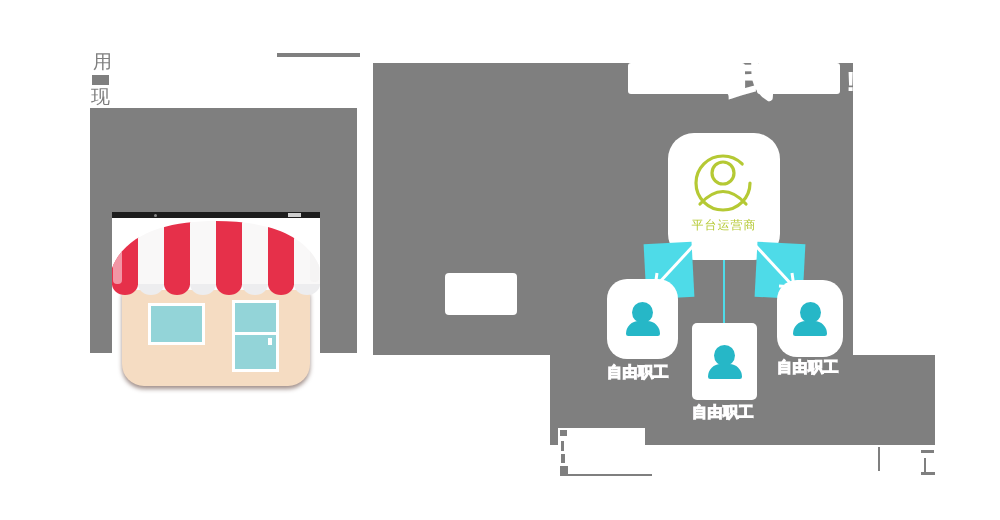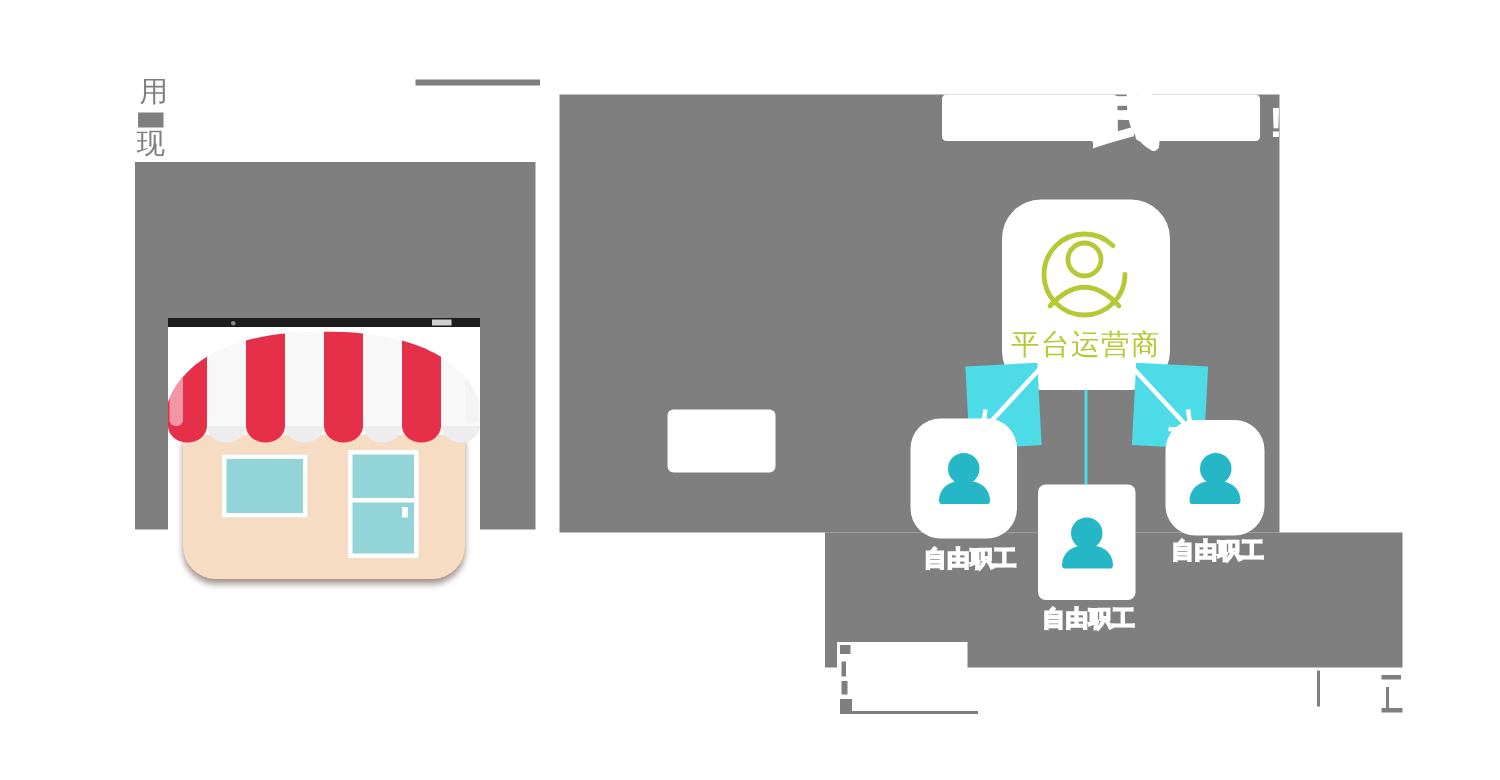--- a/index.html
+++ b/index.html
@@ -38,34 +38,34 @@
   .sf-window{left:36px;top:91px;width:57px;height:42px;background:#93d4d8;
              border:3px solid #fff;box-sizing:border-box;}
   .sf-door{left:120px;top:88px;width:47px;height:72px;background:#fff;}
   .sf-pane-top{left:3px;top:3px;width:41px;height:29px;background:#93d4d8;}
   .sf-pane-bot{left:3px;top:35px;width:41px;height:34px;background:#93d4d8;}
   .sf-handle{left:36px;top:38px;width:4px;height:7px;background:#fff;}
   
   .card{background:#fff;}
   .card-platform{left:668px;top:133px;width:112px;height:127px;border-radius:26px;}
   .label-platform{left:668px;top:217px;width:112px;text-align:center;color:#b5c934;
-                  font-size:19px;letter-spacing:1px;}
+                  font-size:12px;letter-spacing:1px;}
   .vline{left:723px;top:260px;width:2px;height:63px;background:#4edbe8;}
   .diamond{width:48px;height:55px;background:#4edbe8;}
   .dia-l{left:645px;top:243px;transform:rotate(-3deg);}
   .dia-r{left:756px;top:243px;transform:rotate(3deg);}
   .arrow-svg{pointer-events:none;}
   .card-w{display:flex;align-items:center;justify-content:center;}
   .card-w1{left:607px;top:279px;width:71px;height:80px;border-radius:20px;}
   .card-w2{left:692px;top:323px;width:65px;height:77px;border-radius:5px;}
   .card-w3{left:777px;top:280px;width:66px;height:77px;border-radius:20px;}
   .person{display:flex;flex-direction:column;align-items:center;}
   .p-head{width:21px;height:21px;border-radius:50%;background:#26b7c7;}
   .p-body{width:34px;height:15px;margin-top:-2px;border-radius:17px 17px 3px 3px;background:#26b7c7;}
-  .label-w{color:#701a75;font-weight:bold;font-size:15px;text-align:right;
+  .label-w{color:#701a75;font-weight:bold;font-size:15px;text-align:left;
            -webkit-text-stroke:1.2px #fff;letter-spacing:.5px;}
   .label-w1{left:607px;top:363px;width:71px;}
   .label-w2{left:692px;top:403px;width:65px;}
   .label-w3{left:777px;top:358px;width:66px;}
   
   .whitebox-list{left:558px;top:428px;width:87px;height:49px;background:#fff;}
   .lm{position:absolute;background:#7f7f7f;}
   .lm1{left:2px;top:2px;width:7px;height:6px;}
   .lm2{left:3px;top:13px;width:3px;height:10px;}
   .lm3{left:3px;top:26px;width:4px;height:9px;}

